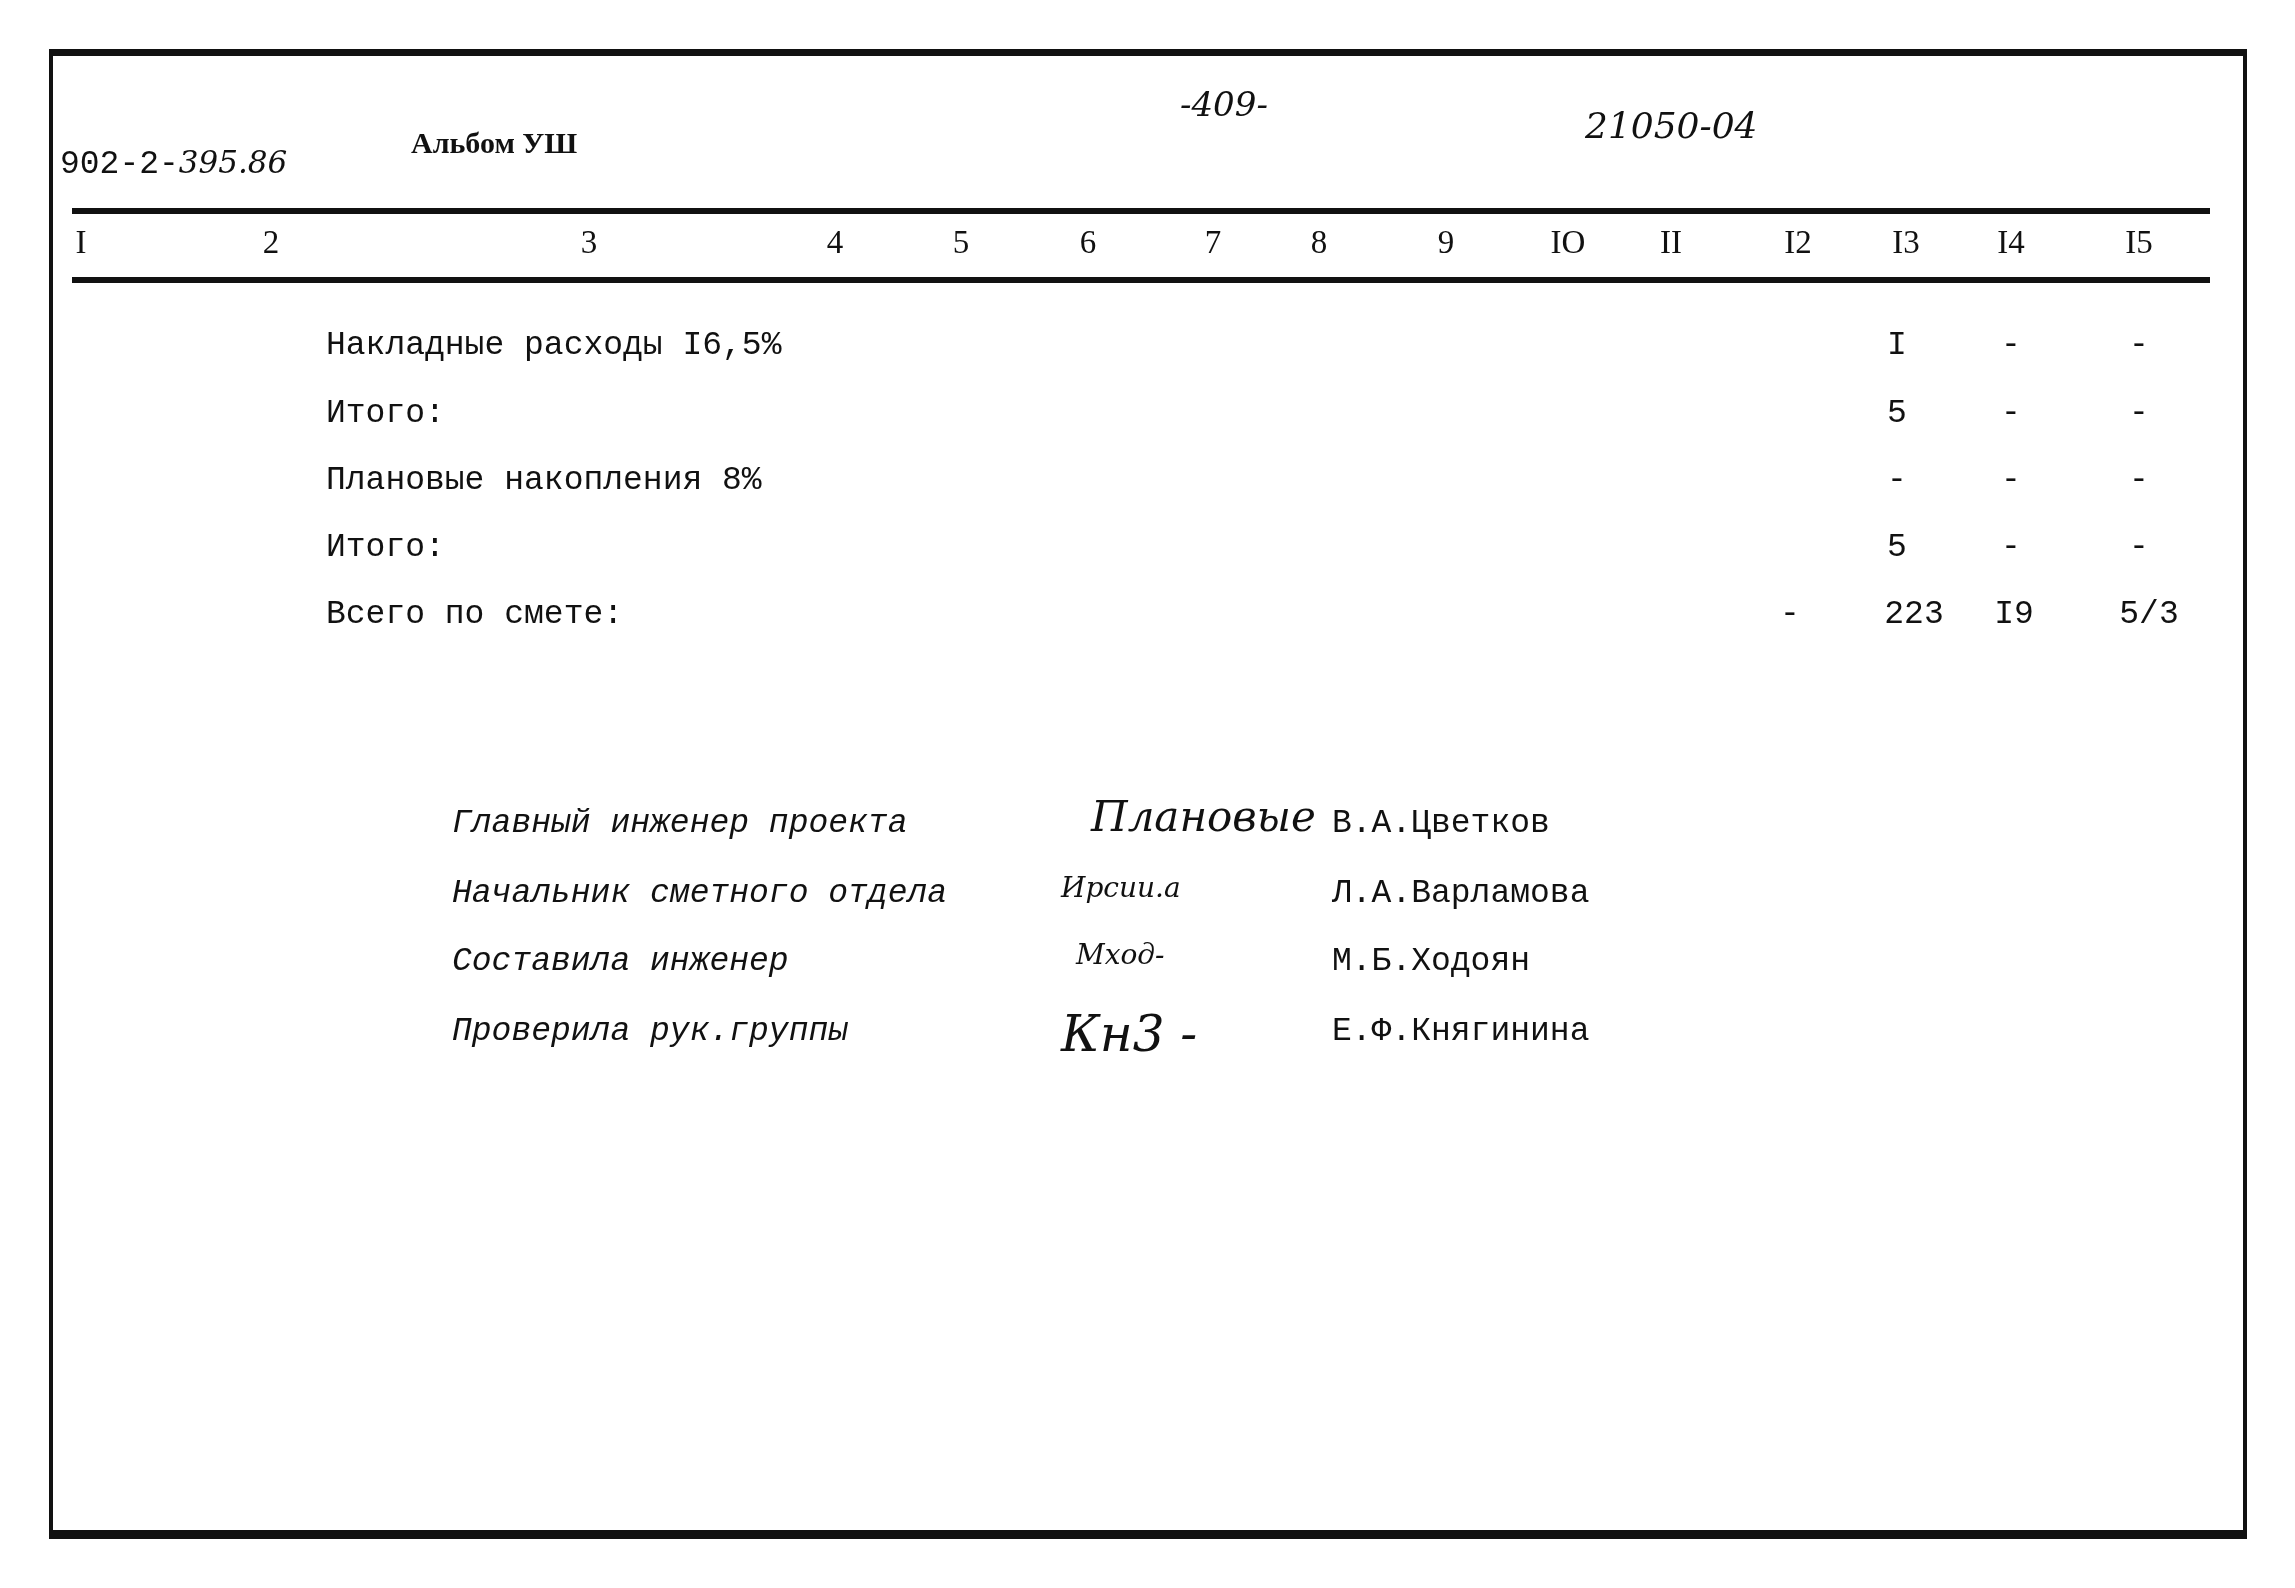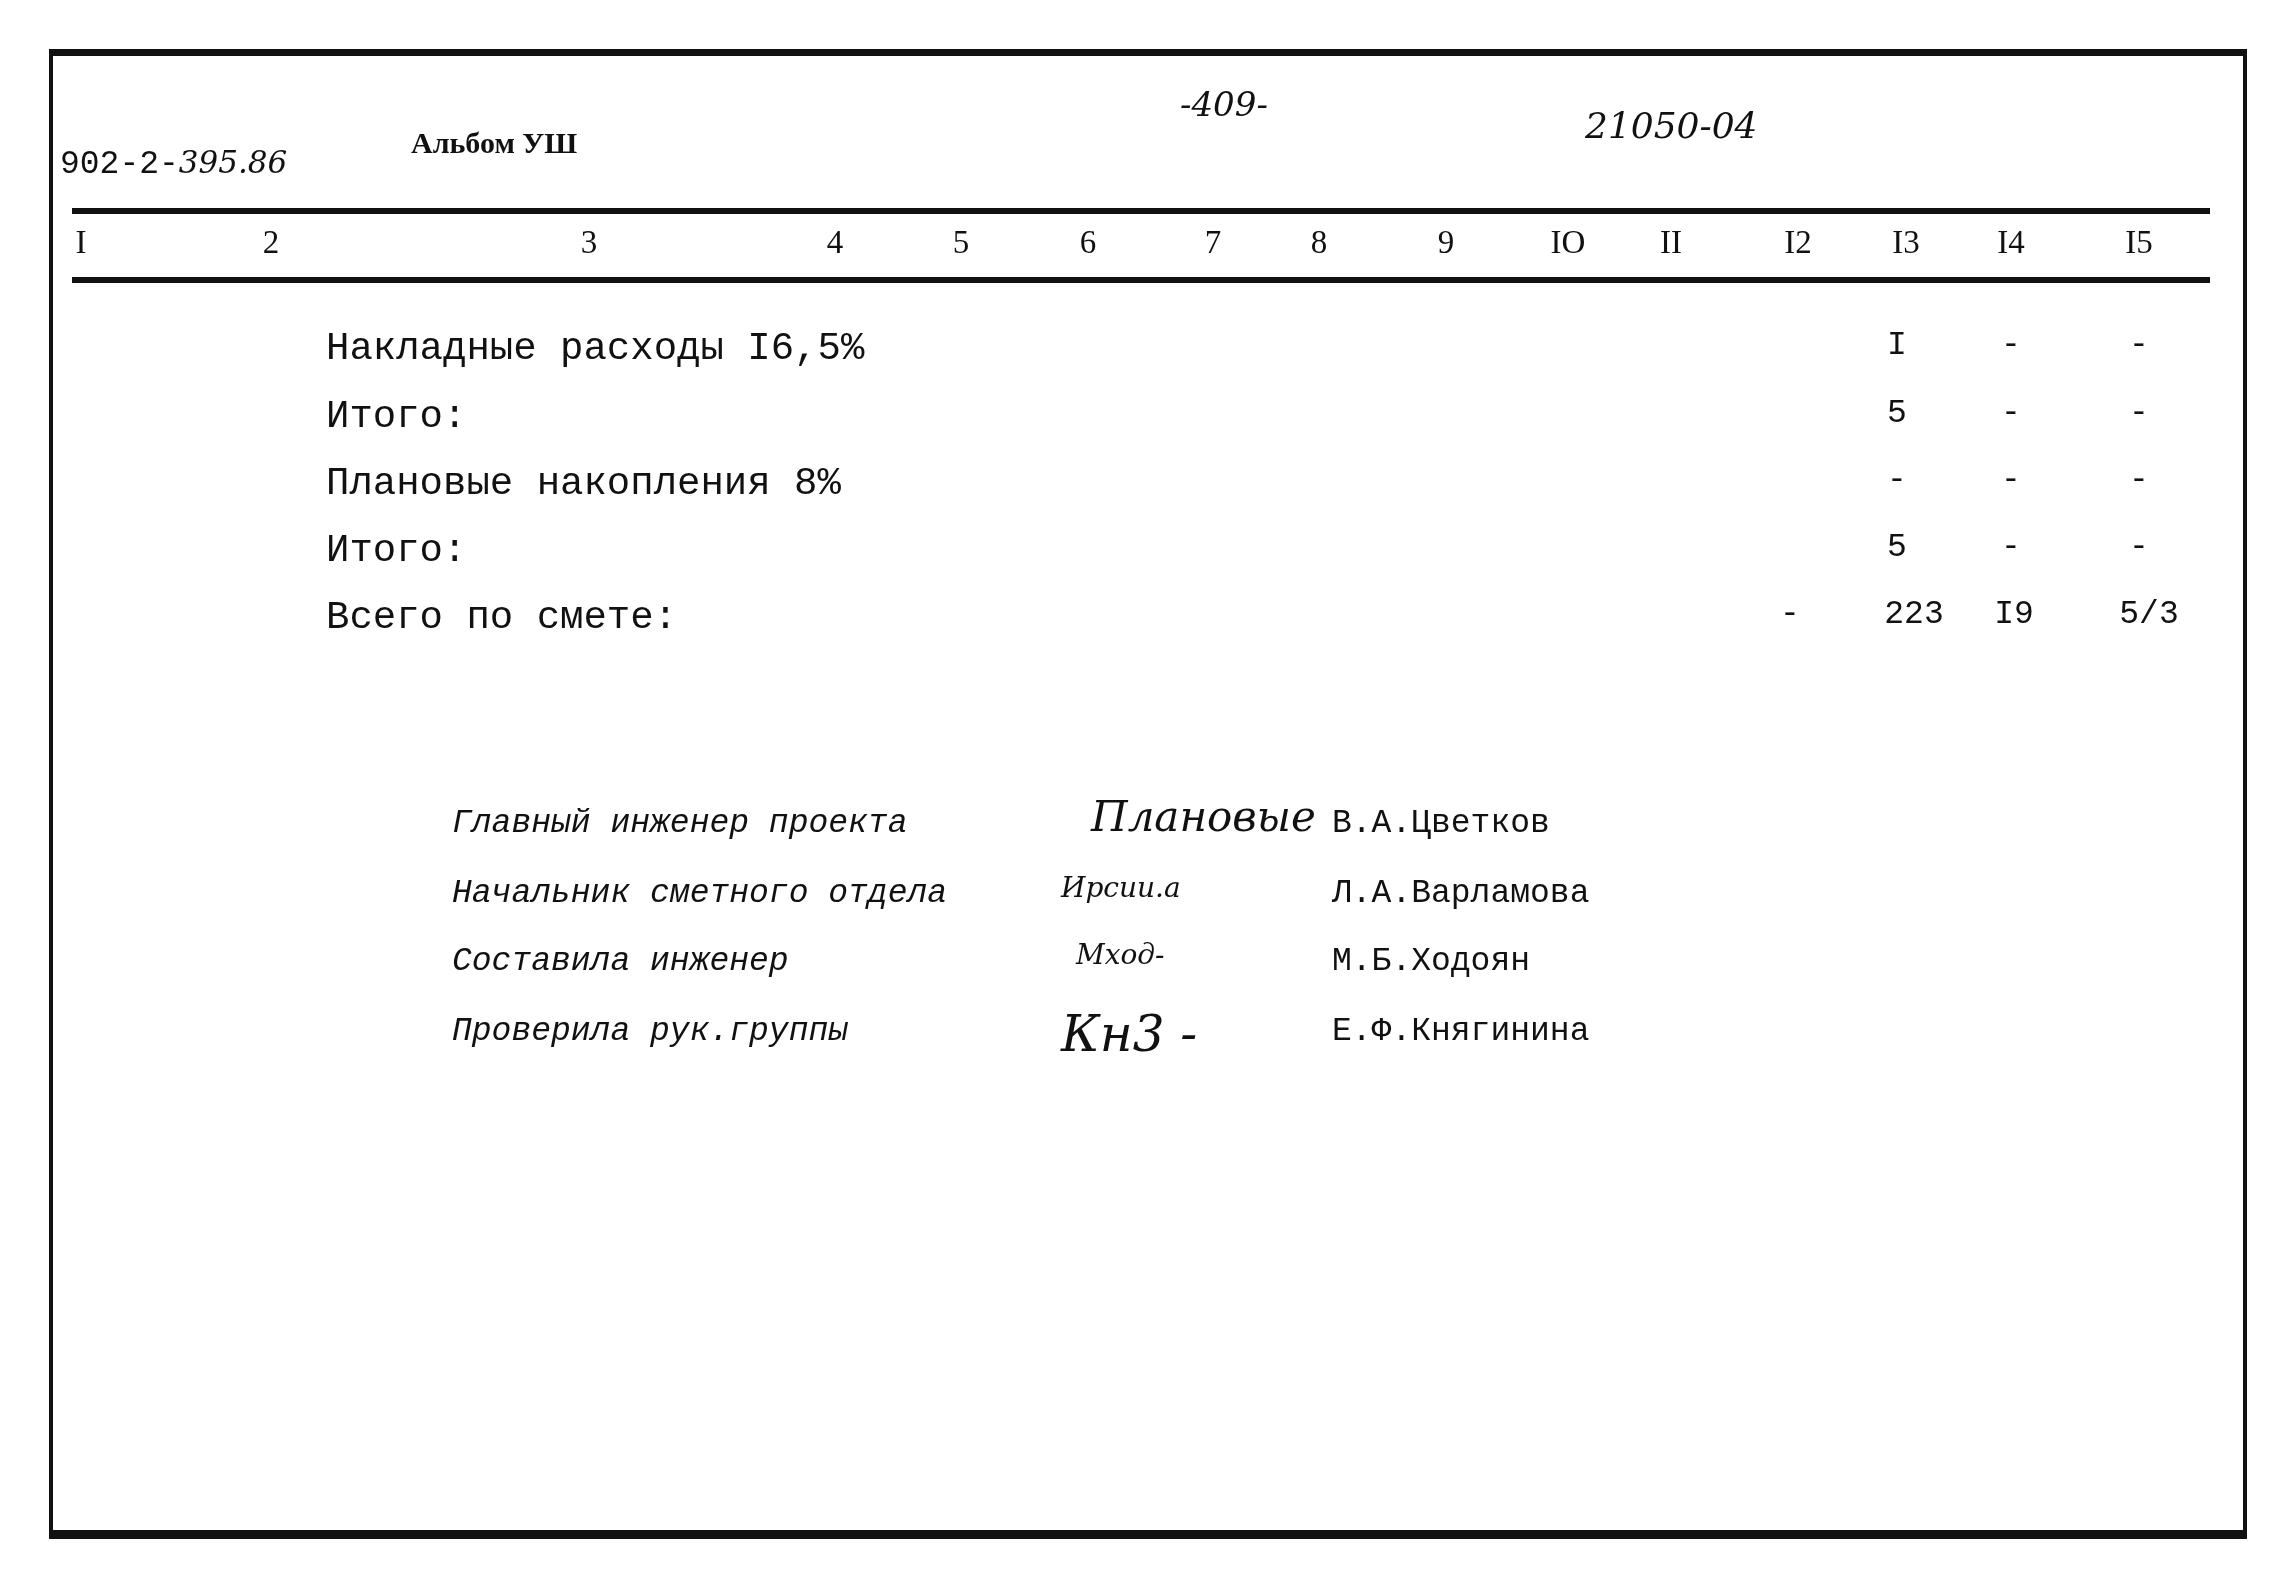--- a/index.html
+++ b/index.html
@@ -11,21 +11,21 @@
   .abs { position:absolute; white-space:nowrap; }
   .hdr-code { left:60px; top:112px; font-size:33px;margin-top:32px; }
   .hdr-code .hand { font-family:"DejaVu Serif",serif; font-style:italic; font-size:31px; }
   .album { left:411px; top:126px; font-size:30px; font-family:"Liberation Serif","DejaVu Serif",serif; font-weight:bold; }
   .pageno { left:1180px; top:84px; font-size:34px; font-family:"DejaVu Serif",serif; font-style:italic;text-align:right; }
   .docno { left:1585px; top:105px; font-size:36px; font-family:"DejaVu Serif",serif; font-style:italic; }
   .rule { position:absolute; left:72px; width:2138px; background:#111; }
   .rule.r1 { top:208px; height:6px; }
   .rule.r2 { top:277px; height:6px; }
   .colnum { position:absolute; top:224px; font-size:33px; transform:translateX(-50%); font-family:"Liberation Serif","DejaVu Serif",serif; }
-  .rowlabel { position:absolute; left:326px; font-size:39px; font-family:"Liberation Mono","DejaVu Sans Mono",monospace; }
+  .rowlabel { position:absolute; left:326px; font-size:33px; font-family:"Liberation Mono","DejaVu Sans Mono",monospace; }
   .cell { position:absolute; font-size:33px; transform:translateX(-50%); font-family:"Liberation Mono","DejaVu Sans Mono",monospace; }
   .siglabel { position:absolute; left:452px; font-size:33px;font-style:italic; }
   .sigmark { position:absolute; font-family:"DejaVu Serif",serif; font-style:italic; font-size:28px; }
   .signame { position:absolute; left:1332px; font-size:33px; }
 </style>
 </head>
 <body>
 
 <div class="frame"></div>
 

